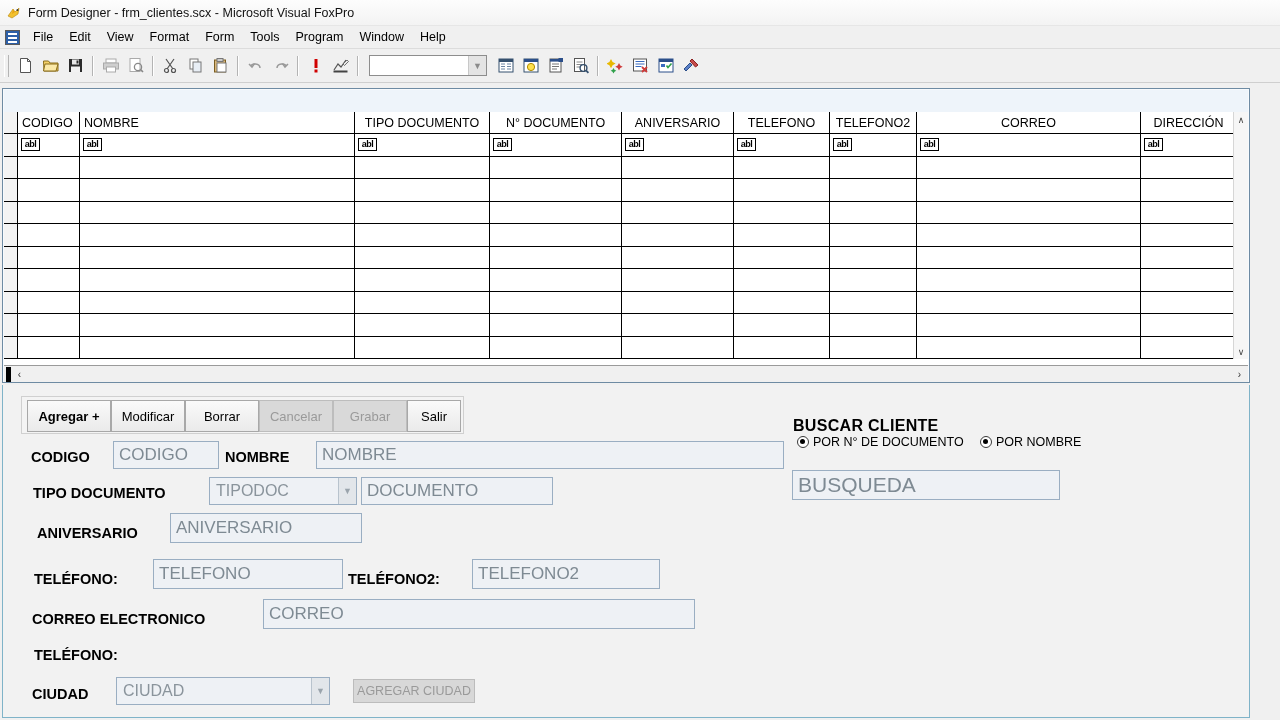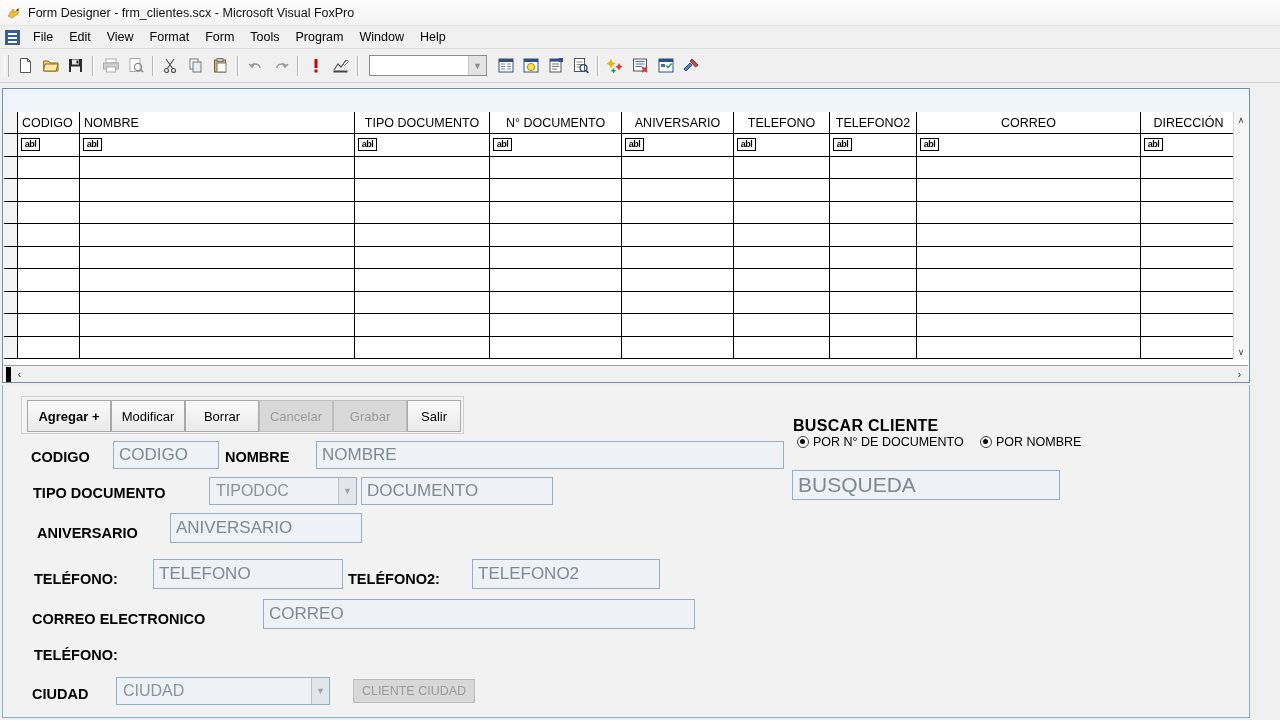--- a/index.html
+++ b/index.html
@@ -571,21 +571,21 @@
     <span class="dlabel" style="left:29px;top:226px;">CORREO ELECTRONICO</span>
     <span class="dtext" style="left:260px;top:214px;width:432px;height:30px;">CORREO</span>
 
     <span class="dlabel" style="left:31px;top:262px;">TELÉFONO:</span>
 
     <span class="dlabel" style="left:29px;top:301px;">CIUDAD</span>
     <span class="dcombo" style="left:113px;top:292px;width:214px;height:28px;">
       <span class="ctxt">CIUDAD</span>
       <span class="carr">▼</span>
     </span>
-    <span class="addcity" style="left:350px;top:294px;width:122px;height:24px;">CLIENTE CIUDAD</span>
+    <span class="addcity" style="left:350px;top:294px;width:122px;height:24px;">AGREGAR CIUDAD</span>
 
     <span class="searchtitle" style="left:790px;top:32px;">BUSCAR CLIENTE</span>
 
     <span class="radio" style="left:794px;top:50px;">
       <span class="dot"></span>
       <span>POR N° DE DOCUMENTO</span>
     </span>
     <span class="radio" style="left:977px;top:50px;">
       <span class="dot"></span>
       <span>POR NOMBRE</span>

